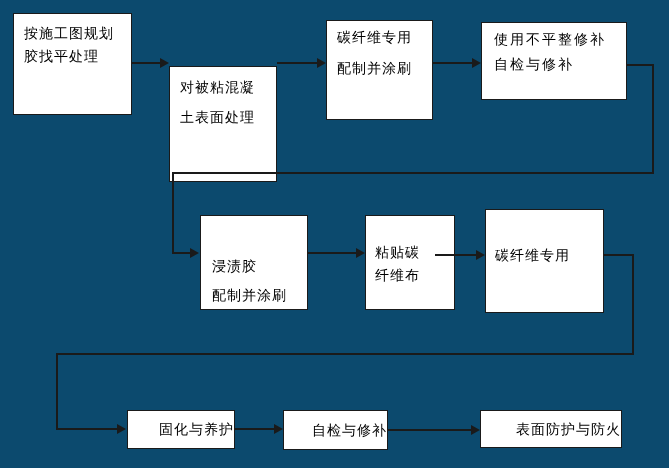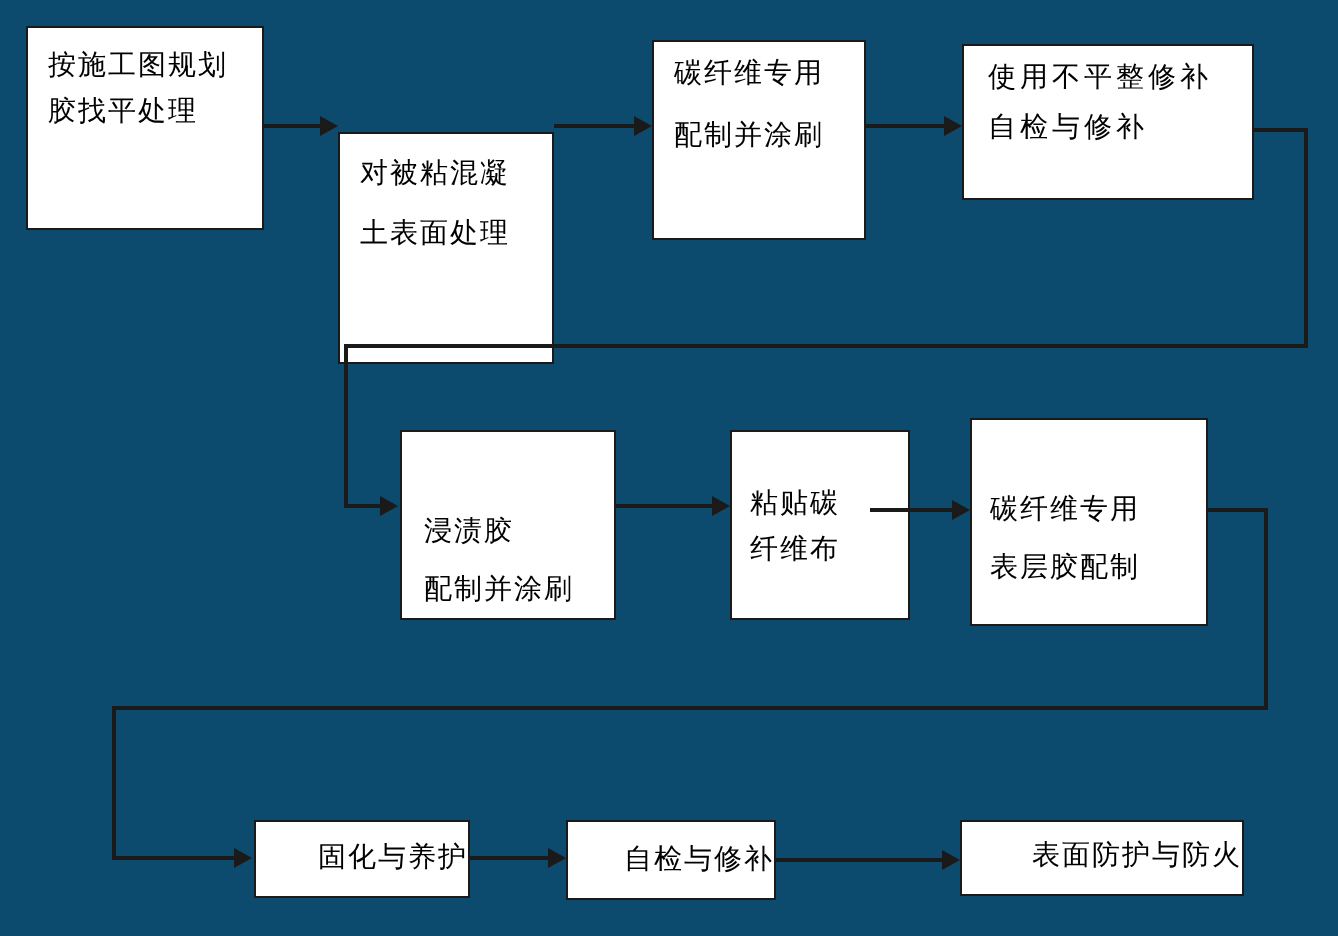--- a/index.html
+++ b/index.html
@@ -47,21 +47,21 @@
   #b1  { left: 13px;  top: 13px;  width: 119px; height: 102px; padding: 8px 0 0 10px;  line-height: 23px; }
   #b2  { left: 169px; top: 22px;  width: 108px; height: 116px;  padding: 5px 0 0 10px;  line-height: 30px; margin-top: 44px; }
   #b3  { left: 326px; top: 20px;  width: 107px; height: 100px; padding: 6px 0 0 10px;  line-height: 20px; }
   #b3 .ln3 { margin-top: 11px; }
   #b4  { left: 481px; top: 22px;  width: 146px; height: 78px;  padding: 4px 0 0 12px;  line-height: 25px; letter-spacing: 2px; }
   #b5  { left: 200px; top: 215px; width: 108px; height: 95px;  padding: 36px 0 16px 11px; line-height: 29px; }
   #b6  { left: 365px; top: 215px; width: 90px;  height: 95px;  padding: 25px 0 0 9px;  line-height: 23px; }
   #b7  { left: 485px; top: 209px; width: 119px; height: 104px; padding: 31px 0 0 9px;  line-height: 29px; }
   #b8  { left: 127px; top: 410px; width: 108px; height: 39px; }
   #b9  { left: 283px; top: 410px; width: 105px; height: 40px; font-family: Liberation Serif, serif; }
-  #b10 { left: 480px; top: 410px; width: 142px; height: 38px; font-family: Liberation Mono, monospace; }
+  #b10 { left: 480px; top: 410px; width: 142px; height: 38px; }
 </style>
 </head>
 <body>
 
 <div class="canvas">
 
   <div class="box" id="b1">
     <div class="ln">按施工图规划</div>
     <div class="ln">胶找平处理</div>
   </div>
@@ -81,21 +81,20 @@
   <div class="box" id="b5">
     <div class="ln">浸渍胶</div>
     <div class="ln">配制并涂刷</div>
   </div>
   <div class="box" id="b6">
     <div class="ln">粘贴碳</div>
     <div class="ln">纤维布</div>
   </div>
   <div class="box" id="b7">
     <div class="ln">碳纤维专用</div>
-    <div class="ln">表层胶配制</div>
   </div>
 
   <div class="box center" id="b8">
     <span class="ln">固化与养护</span>
   </div>
   <div class="box center" id="b9">
     <span class="ln">自检与修补</span>
   </div>
   <div class="box center" id="b10">
     <span class="ln">表面防护与防火</span>

